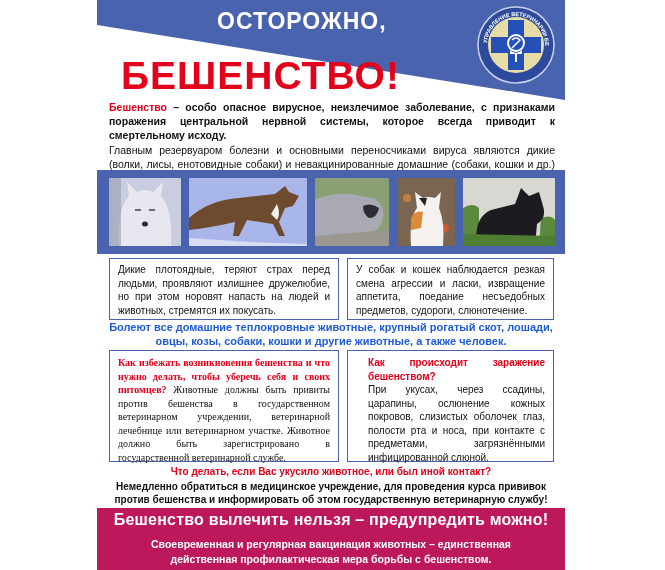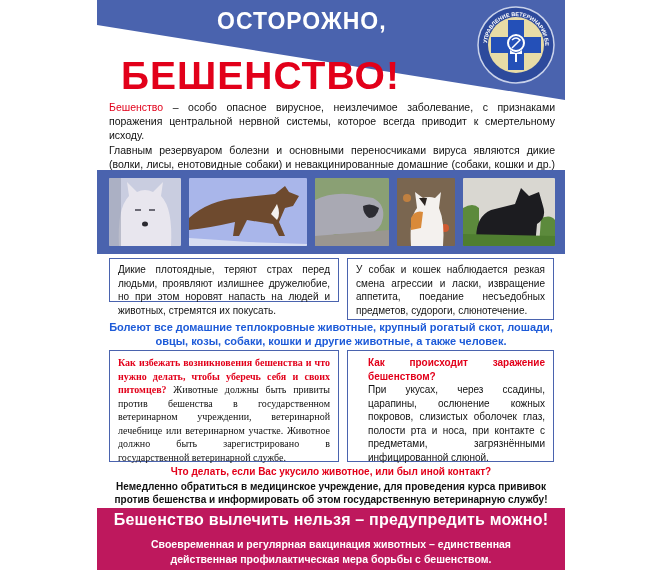--- a/index.html
+++ b/index.html
@@ -4,21 +4,21 @@
 <style>
   html, body { margin:0; padding:0; background:#ffffff; }
   body { width:665px; height:570px; position:relative; overflow:hidden; font-family:"Liberation Sans", sans-serif; color:#111; }
   .poster { position:absolute; left:97px; top:0; width:468px; height:570px; background:#fff; overflow:hidden; }
   .header-bg { position:absolute; left:0; top:0; width:468px; height:100px; }
   .title-top { position:absolute; left:120px; top:8px; font-size:23px; font-weight:bold; color:#fff; letter-spacing:1px; }
   .title-main { position:absolute; left:24px; top:56px; font-size:39px; font-weight:bold; color:#e2001a; letter-spacing:1px; line-height:40px; }
   .emblem { position:absolute; left:380px; top:6px; width:78px; height:78px; }
   .intro { position:absolute; left:12px; top:100px; width:446px; font-size:10.5px; line-height:14px; }
   .intro p { margin:0; }
-  .intro .lead { font-weight:normal; text-align:justify; }
+  .intro .lead { font-weight:bold; text-align:justify; }
   .intro .red { color:#e2001a; }
   .intro .sub { margin-top:1px; text-align:justify; }
   .photo-band { position:absolute; left:0; top:170px; width:468px; height:84px; background:#4a63ae; }
   .photo { position:absolute; top:8px; height:68px; border-radius:1px; }
   .box { position:absolute; background:#fff; border:1.5px solid #4a63ae; box-sizing:border-box; font-size:10px; line-height:13.5px; text-align:justify; padding:4px 8px; }
   .box .red { color:#e2001a; font-weight:bold; }
   .blue-note { position:absolute; left:0; top:320px; width:468px; text-align:center; font-size:11px; line-height:14px; font-weight:bold; color:#1e5bd8; }
   .red-q { position:absolute; left:0; top:466px; width:468px; text-align:center; font-size:10px; font-weight:bold; color:#e2001a; }
   .black-note { position:absolute; left:0; top:480px; width:468px; text-align:center; font-size:10px; line-height:13px; font-weight:bold; color:#111; }
   .footer { position:absolute; left:0; top:508px; width:468px; height:62px; background:#be185d; color:#fff; text-align:center; }
@@ -87,21 +87,21 @@
       <path d="M22 20 L30 20 L28 28 Z" fill="#2a2420"></path>
     </svg>
     <svg class="photo" style="left:366px;width:92px;" viewBox="0 0 92 68" preserveAspectRatio="none">
       <rect width="92" height="68" fill="#d9d7d1"></rect>
       <path d="M0 30 Q10 24 16 30 L16 68 H0 Z M78 40 Q88 36 92 42 V68 H76 Z" fill="#5c8a3c"></path>
       <path d="M14 68 Q10 40 28 32 L52 26 L58 10 L66 18 L76 14 L80 28 Q84 40 74 46 L72 68 Z" fill="#1c1c20"></path>
       <path d="M0 56 L92 58 V68 H0 Z" fill="#4f7e30"></path>
     </svg>
   </div>
 
-  <div class="box" style="left:12px;top:258px;width:230px;height:44px;">
+  <div class="box" style="left:12px;top:258px;width:230px;height:62px;">
     <span>Дикие плотоядные, теряют страх перед людьми, проявляют излишнее дружелюбие, но при этом норовят напасть на людей и животных, стремятся их покусать.</span>
   </div>
   <div class="box" style="left:250px;top:258px;width:207px;height:62px;">
     <span>У собак и кошек наблюдается резкая смена агрессии и ласки, извращение аппетита, поедание несъедобных предметов, судороги, слюнотечение.</span>
   </div>
 
   <div class="blue-note">
     <div>Болеют все домашние теплокровные животные, крупный рогатый скот, лошади,</div>
     <div>овцы, козы, собаки, кошки и другие животные, а также человек.</div>
   </div>

